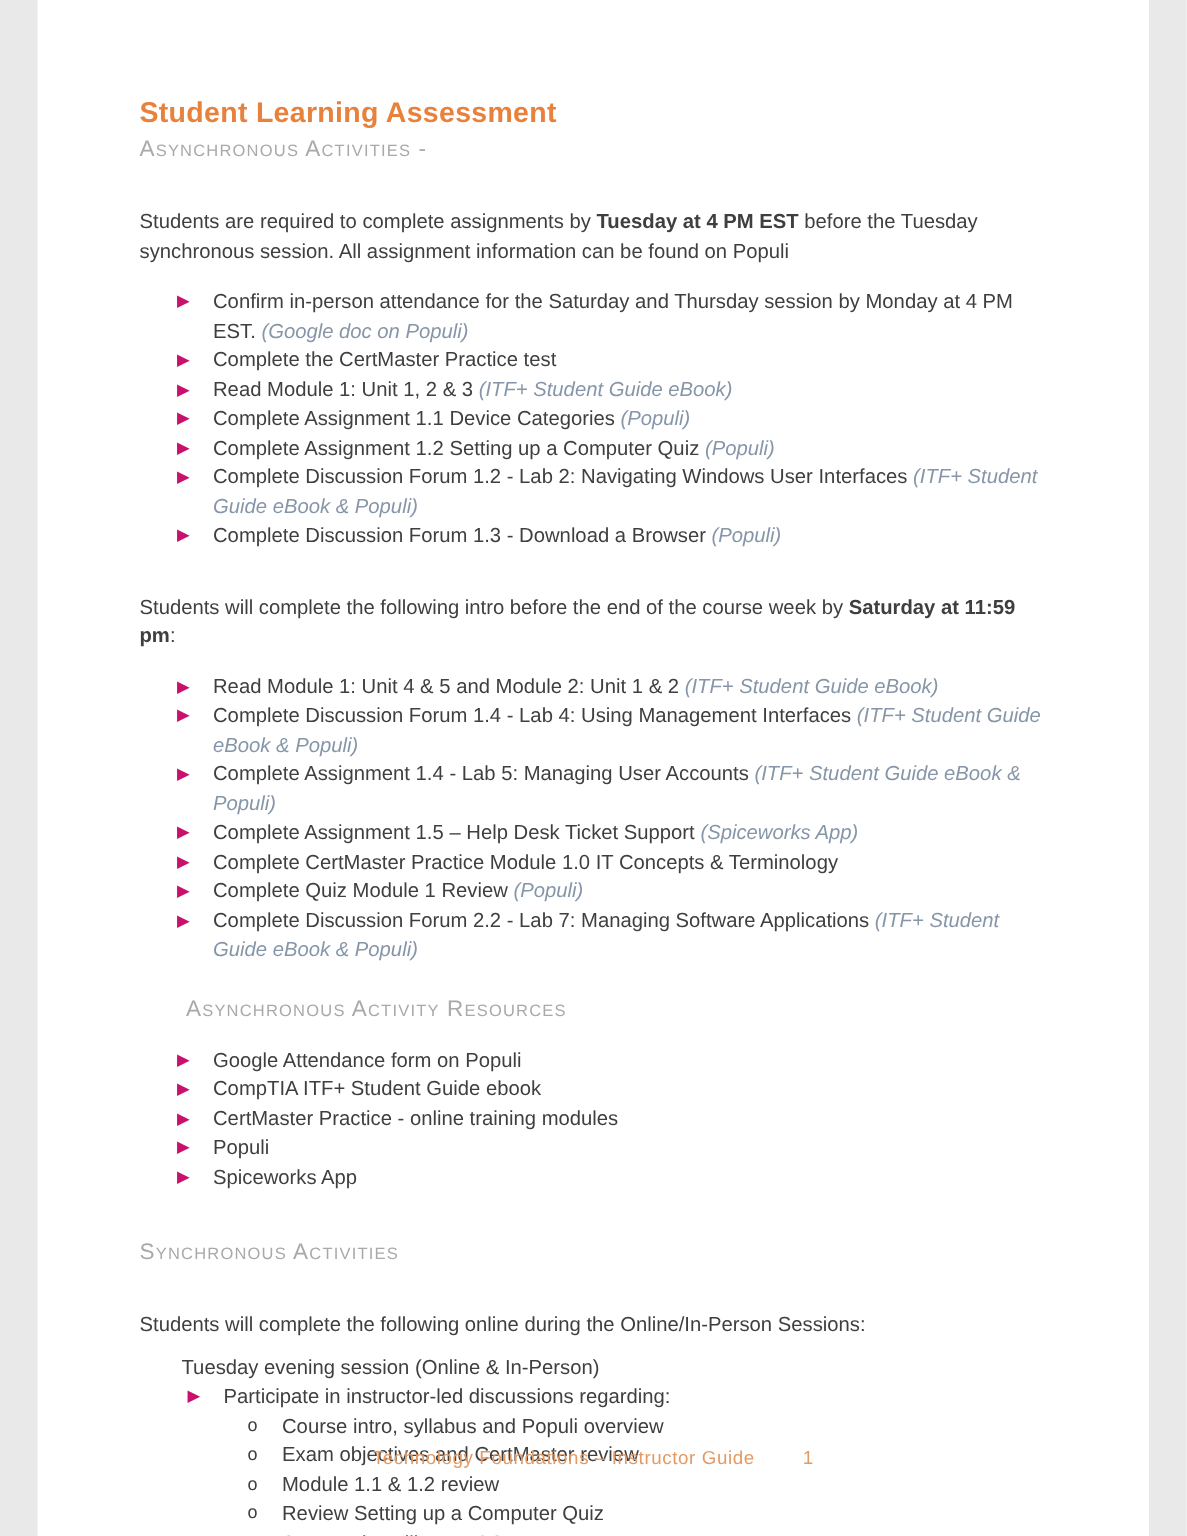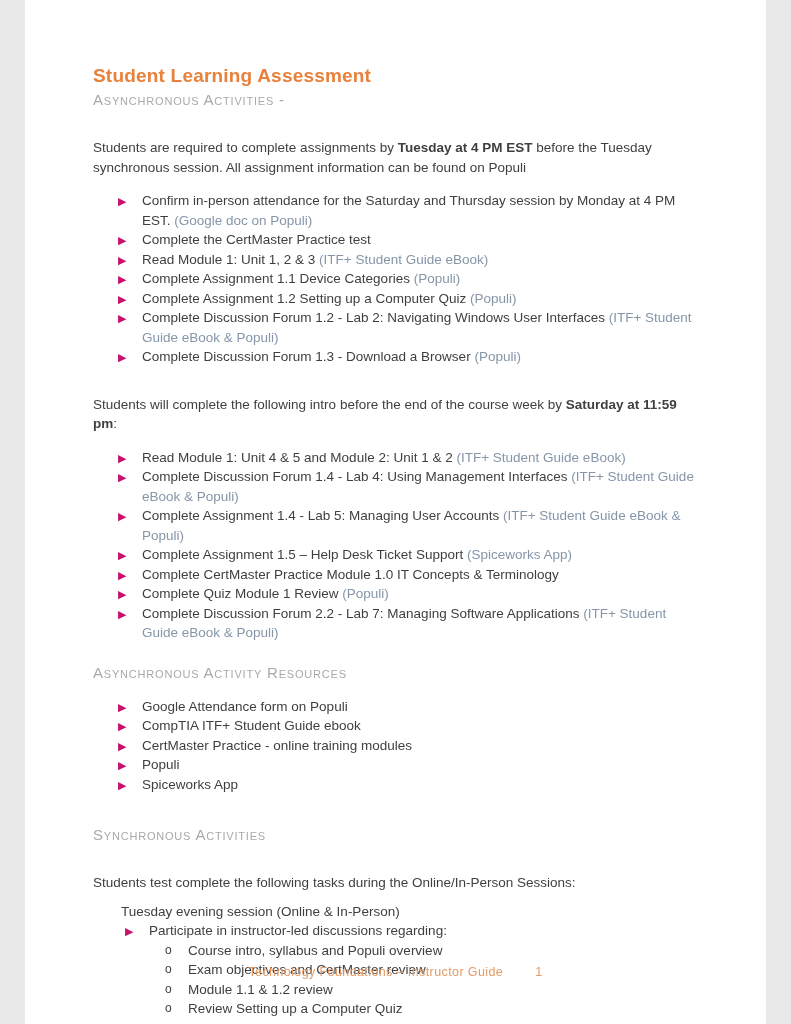--- a/index.html
+++ b/index.html
@@ -31,21 +31,21 @@
   }
   .section-heading {
     color: var(--heading-gray, #A9A9A9);
     font-size: 15px;
     line-height: 21px;
     font-variant: small-caps;
     letter-spacing: 0.8px;
     font-weight: normal;
   }
   .heading-async { margin-top: 1px; }
-  .heading-resources { margin-top: 19px; }
+  .heading-resources { margin-top: 19px; margin-left: 31px; }
   .heading-sync { margin-top: 30px; }
   .para { margin-top: 28px; }
   .para-tuesday { margin-top: 9px; margin-left: 28px; }
   ul.task-list { list-style: none; margin-top: 14px; }
   ul.task-list li {
     position: relative;
     padding-left: 49px;
   }
   ul.task-list.indented li { padding-left: 56px; }
   ul.task-list li .bullet {
@@ -65,20 +65,21 @@
   ul.sub-list li .bullet {
     position: absolute;
     left: 72px;
     top: 0;
     color: var(--body-text, #3F3F3F);
     font-size: 12px;
     line-height: 19.5px;
   }
   .run.bold { font-weight: bold; }
   .run.note {
+    font-style: italic;
     color: var(--note-slate, #8696A8);
   }
   .footer {
     position: absolute;
     left: 0;
     right: 0;
     bottom: 42px;
     display: flex;
     justify-content: center;
     align-items: baseline;
@@ -204,21 +205,21 @@
         </li>
 
         <li>
           <span class="bullet">▶</span>
           <span class="runs"><span class="run normal">Spiceworks App</span></span>
         </li>
       </ul>
 
     <h2 class="section-heading heading-sync">Synchronous Activities</h2>
 
-    <p class="para"><span class="run normal">Students test complete the following tasks during the Online/In-Person Sessions:</span></p>
+    <p class="para"><span class="run normal">Students will complete the following online during the Online/In-Person Sessions:</span></p>
 
     <p class="para para-tuesday"><span class="run normal">Tuesday evening session (Online &amp; In-Person)</span></p>
 
     <ul class="task-list indented" style="margin-top:0">
 
         <li>
           <span class="bullet">▶</span>
           <span class="runs"><span class="run normal">Participate in instructor-led discussions regarding:</span></span>
         </li>
       </ul>

